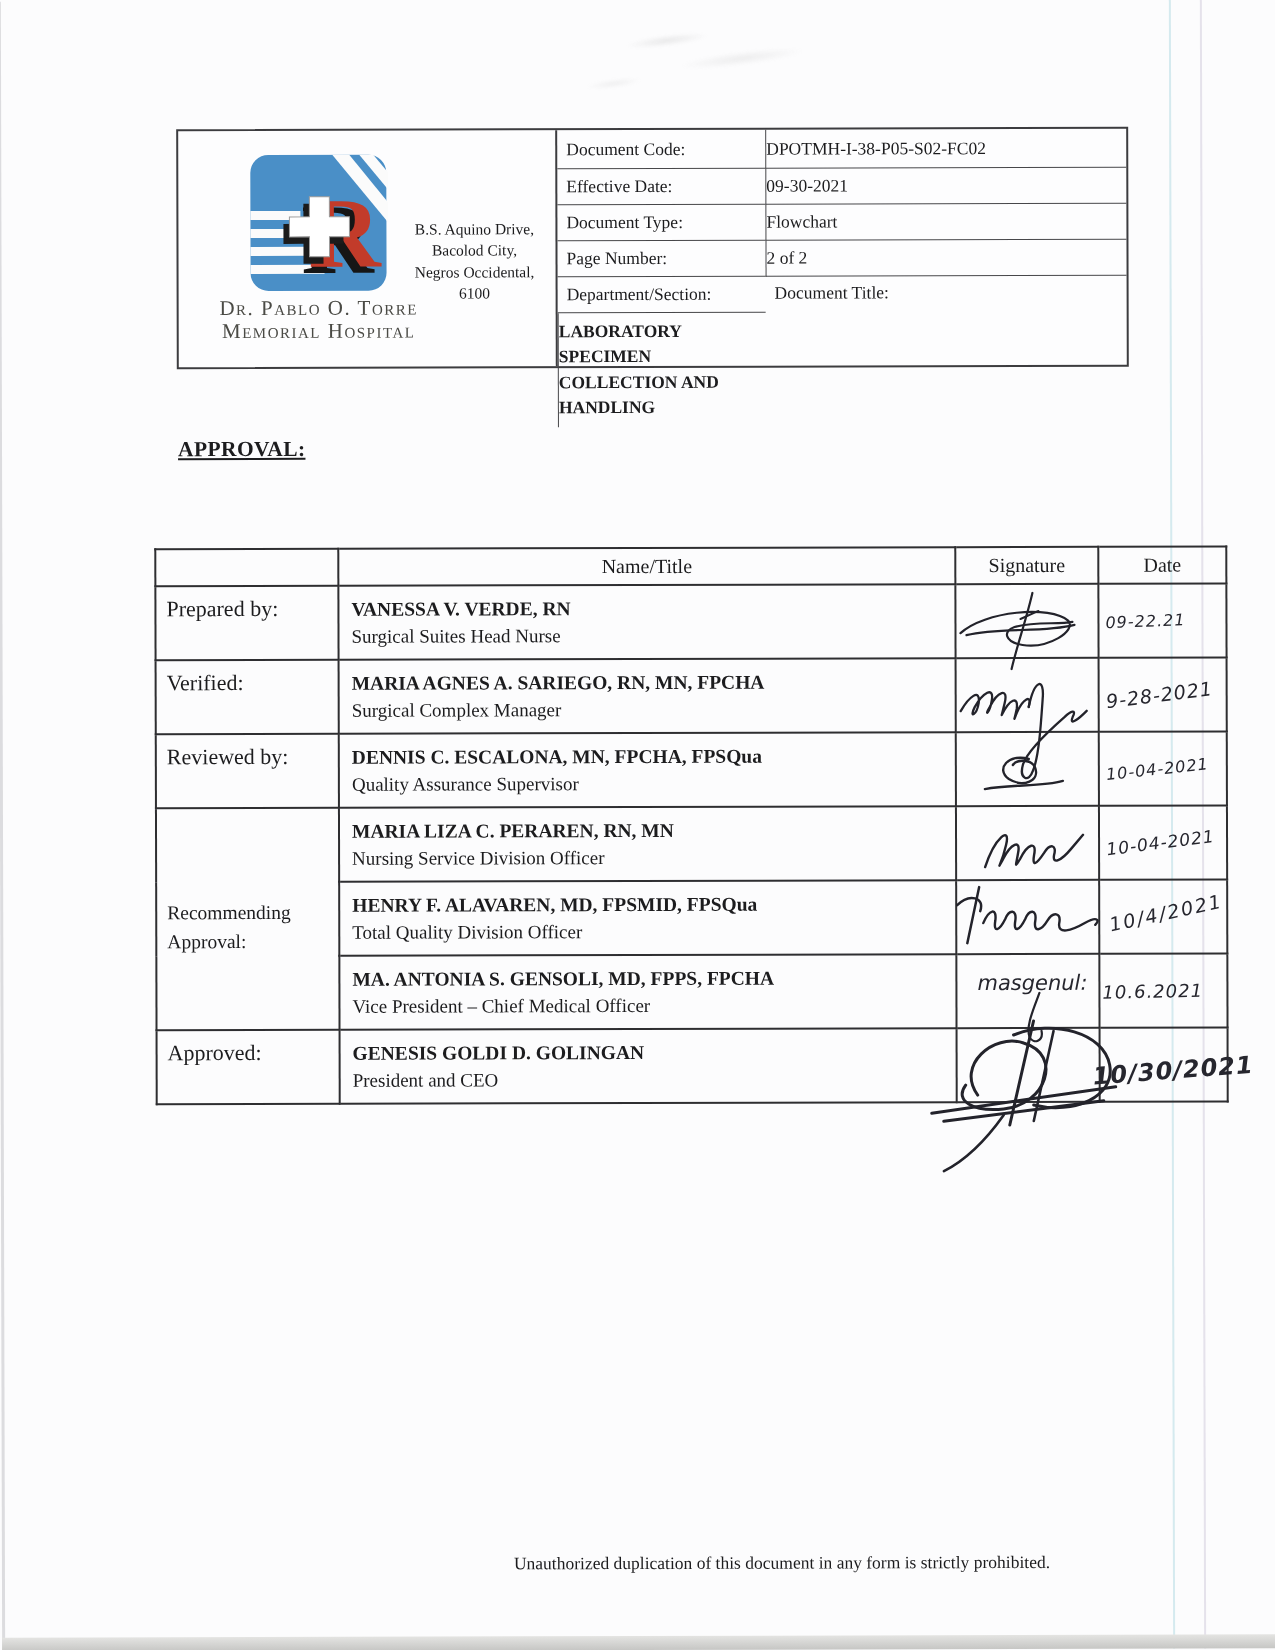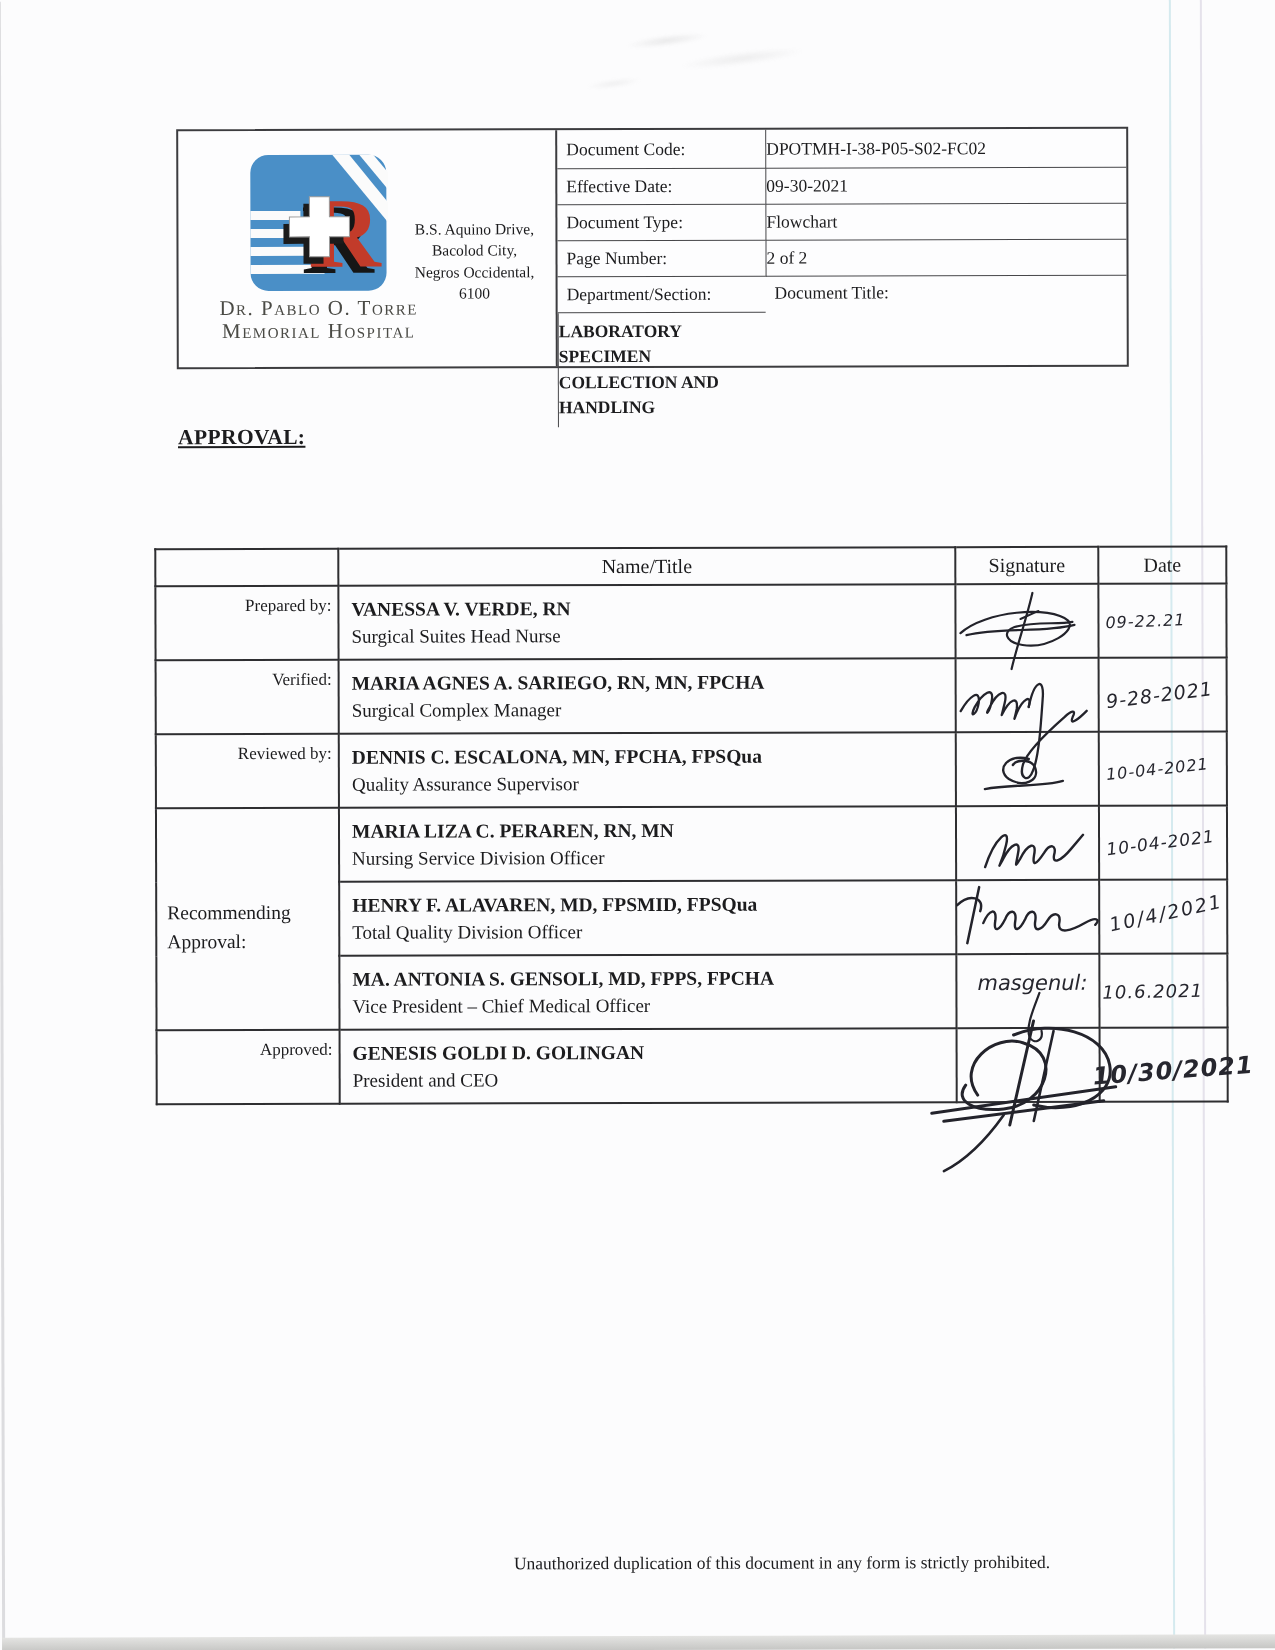--- a/index.html
+++ b/index.html
@@ -31,28 +31,28 @@
   .addr{position:absolute;left:220px;top:88px;width:152px;text-align:center;
     font-size:15.5px;line-height:1.38;}
   .info{flex:1;display:grid;grid-template-columns:208px 1fr;
     grid-template-rows:39px 36px 36px 36px 36px auto;font-size:17.5px;}
   .info > div{display:flex;align-items:center;box-sizing:border-box;border-bottom:1.5px solid #47474a;}
   .info .lbl{padding-left:9px;}
   .info .val{border-left:1.5px solid #47474a;}
   .info .last{border-bottom:none;align-items:flex-start;padding-top:6px;padding-bottom:6px;}
   .info .bold{font-weight:bold;line-height:1.45;}
   
-  .approval-h{position:absolute;left:179px;top:424px;font-size:21.5px;font-weight:bold;
+  .approval-h{position:absolute;left:179px;top:436px;font-size:21.5px;font-weight:bold;
     text-decoration:underline;letter-spacing:.4px;}
   
   .atable{position:absolute;left:155px;top:547px;border-collapse:collapse;table-layout:fixed;width:1071px;}
   .atable td,.atable th{border:2px solid #2e2e31;box-sizing:border-box;overflow:visible;}
   .atable th{font-weight:normal;font-size:20px;height:37px;}
   .c-role{width:183px;} .c-name{width:617px;} .c-sig{width:143px;} .c-date{width:128px;}
-  .role-cell{vertical-align:top;padding:9px 6px 0 10px;font-size:17px;text-align:right;}
+  .role-cell{vertical-align:top;padding:9px 6px 0 10px;font-size:22px;}
   .role-mid{vertical-align:middle;padding:16px 6px 0 10px;font-size:19.5px;line-height:1.5;}
   .nt-cell{vertical-align:middle;padding:6px 8px 6px 12px;height:74px;}
   .nm{font-weight:bold;font-size:19.5px;line-height:1.5;}
   .tt{font-size:19px;line-height:1.4;}
   .sig-cell{position:relative;vertical-align:middle;}
   .date-cell{position:relative;vertical-align:middle;padding-left:6px;}
   .ink{stroke:#23232b;fill:none;stroke-linecap:round;stroke-linejoin:round;}
   .hand{font-family:"DejaVu Sans",sans-serif;font-style:italic;color:#26262e;
     white-space:nowrap;display:inline-block;}
   .sigsvg{position:absolute;pointer-events:none;}

